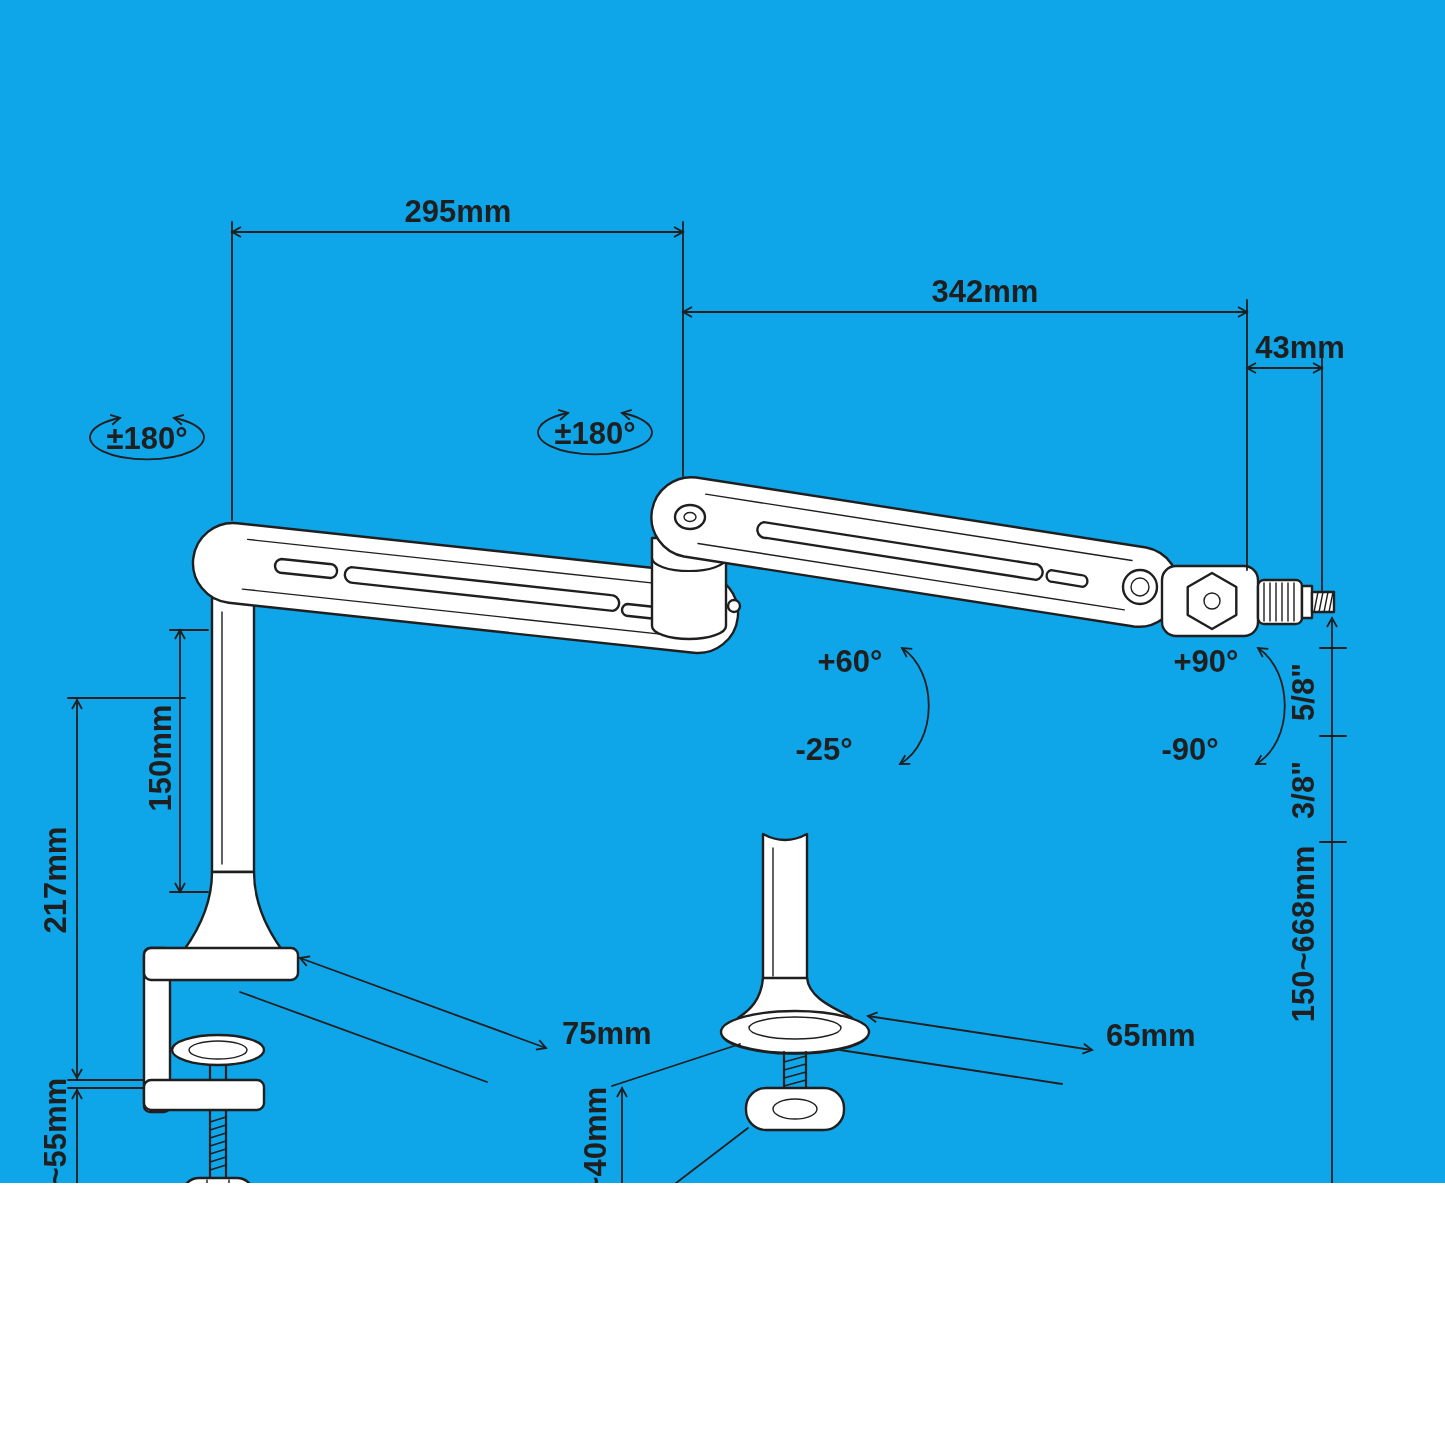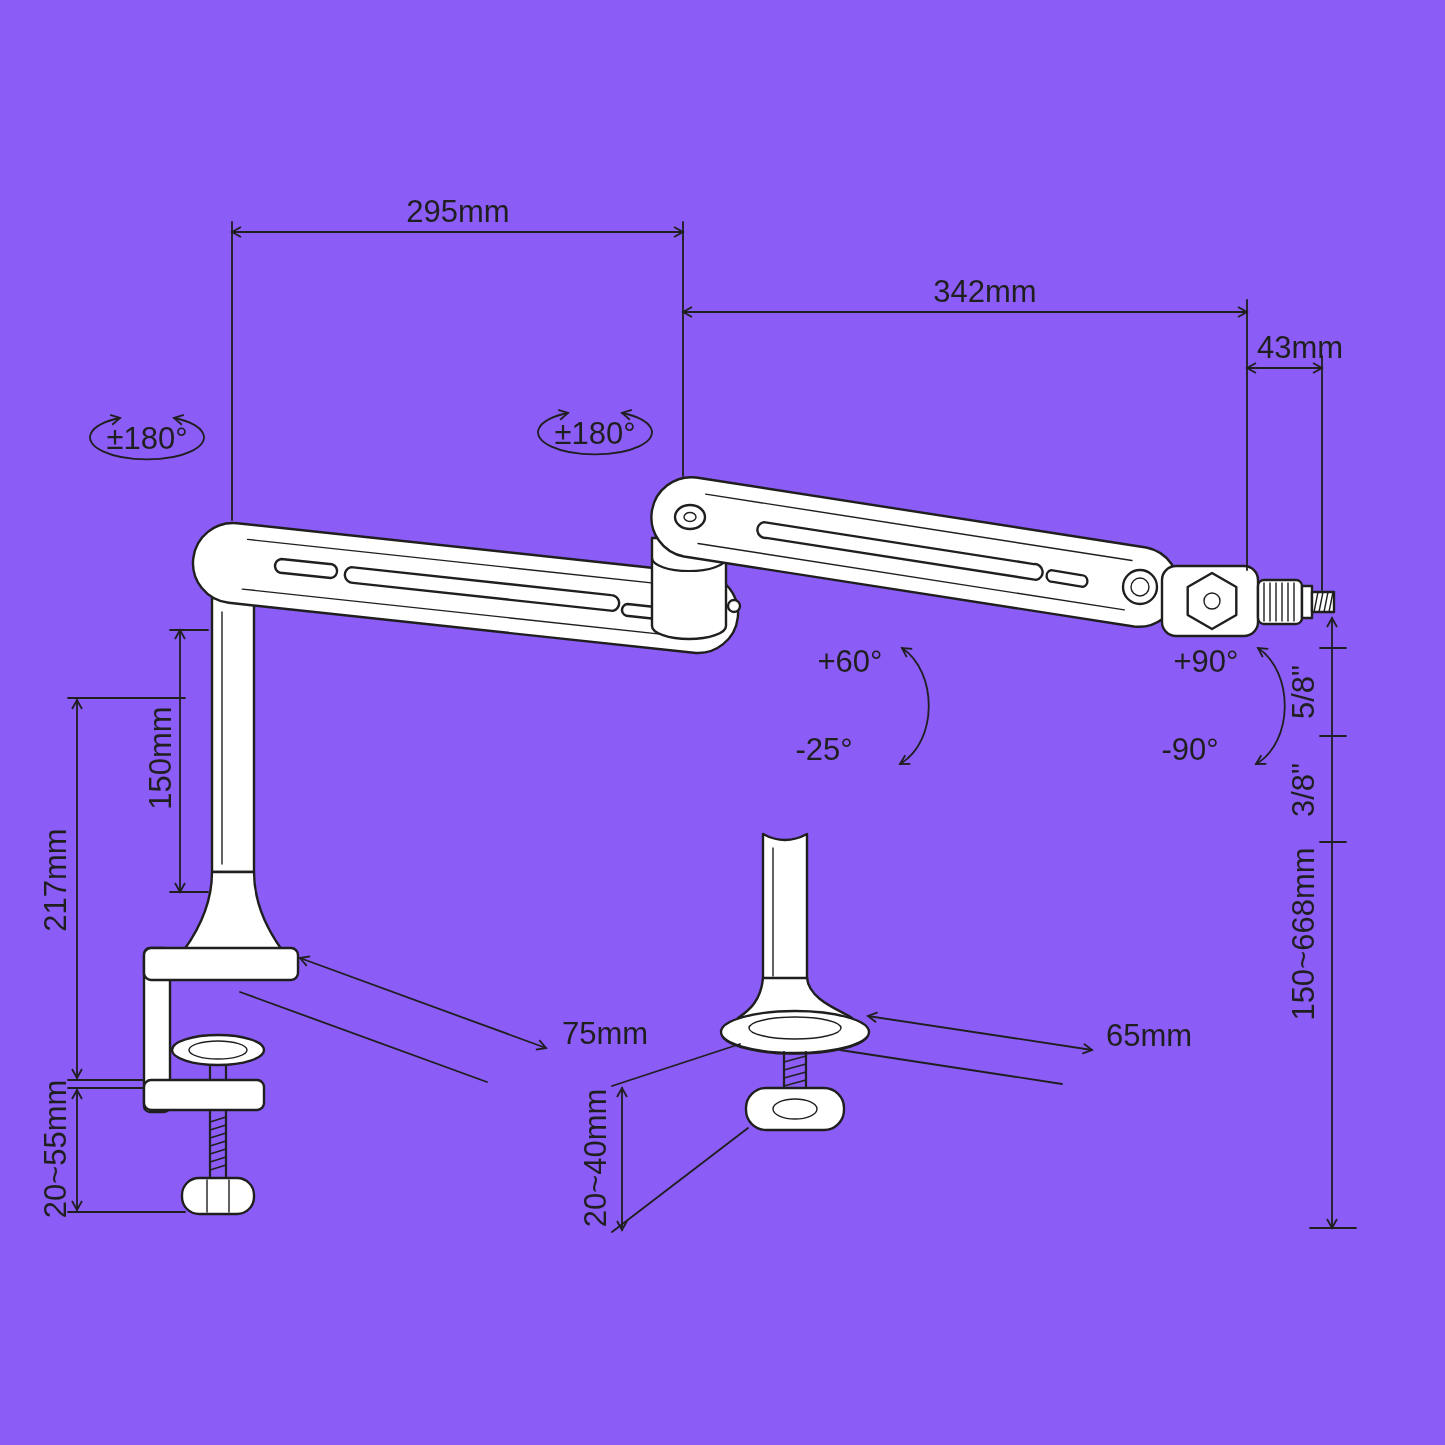--- a/index.html
+++ b/index.html
@@ -1,16 +1,16 @@
 <!DOCTYPE html>
 <html><head>
 <meta charset="utf-8">
 <style>
   html,body{margin:0;padding:0;background:#ffffff;}
-  .stage{position:relative;width:1445px;height:1445px;background:#8b5cf6;overflow:hidden;}
+  .stage{position:relative;width:1445px;height:1183px;background:#0ea5e9;overflow:hidden;font-weight:bold;}
   svg{display:block;}
   .part{fill:#ffffff;stroke:#1f1f1f;stroke-width:2.4;stroke-linejoin:round;stroke-linecap:round;}
   .line{fill:none;stroke:#1f1f1f;stroke-width:2.2;stroke-linecap:round;}
   .thin{fill:none;stroke:#1f1f1f;stroke-width:1.4;stroke-linecap:round;}
   .dim{fill:none;stroke:#1f1f1f;stroke-width:1.8;stroke-linecap:round;}
   .lbl{font-family:"Liberation Sans",sans-serif;font-size:31px;fill:#1f1f1f;}
 </style>
 </head>
 <body>
 

